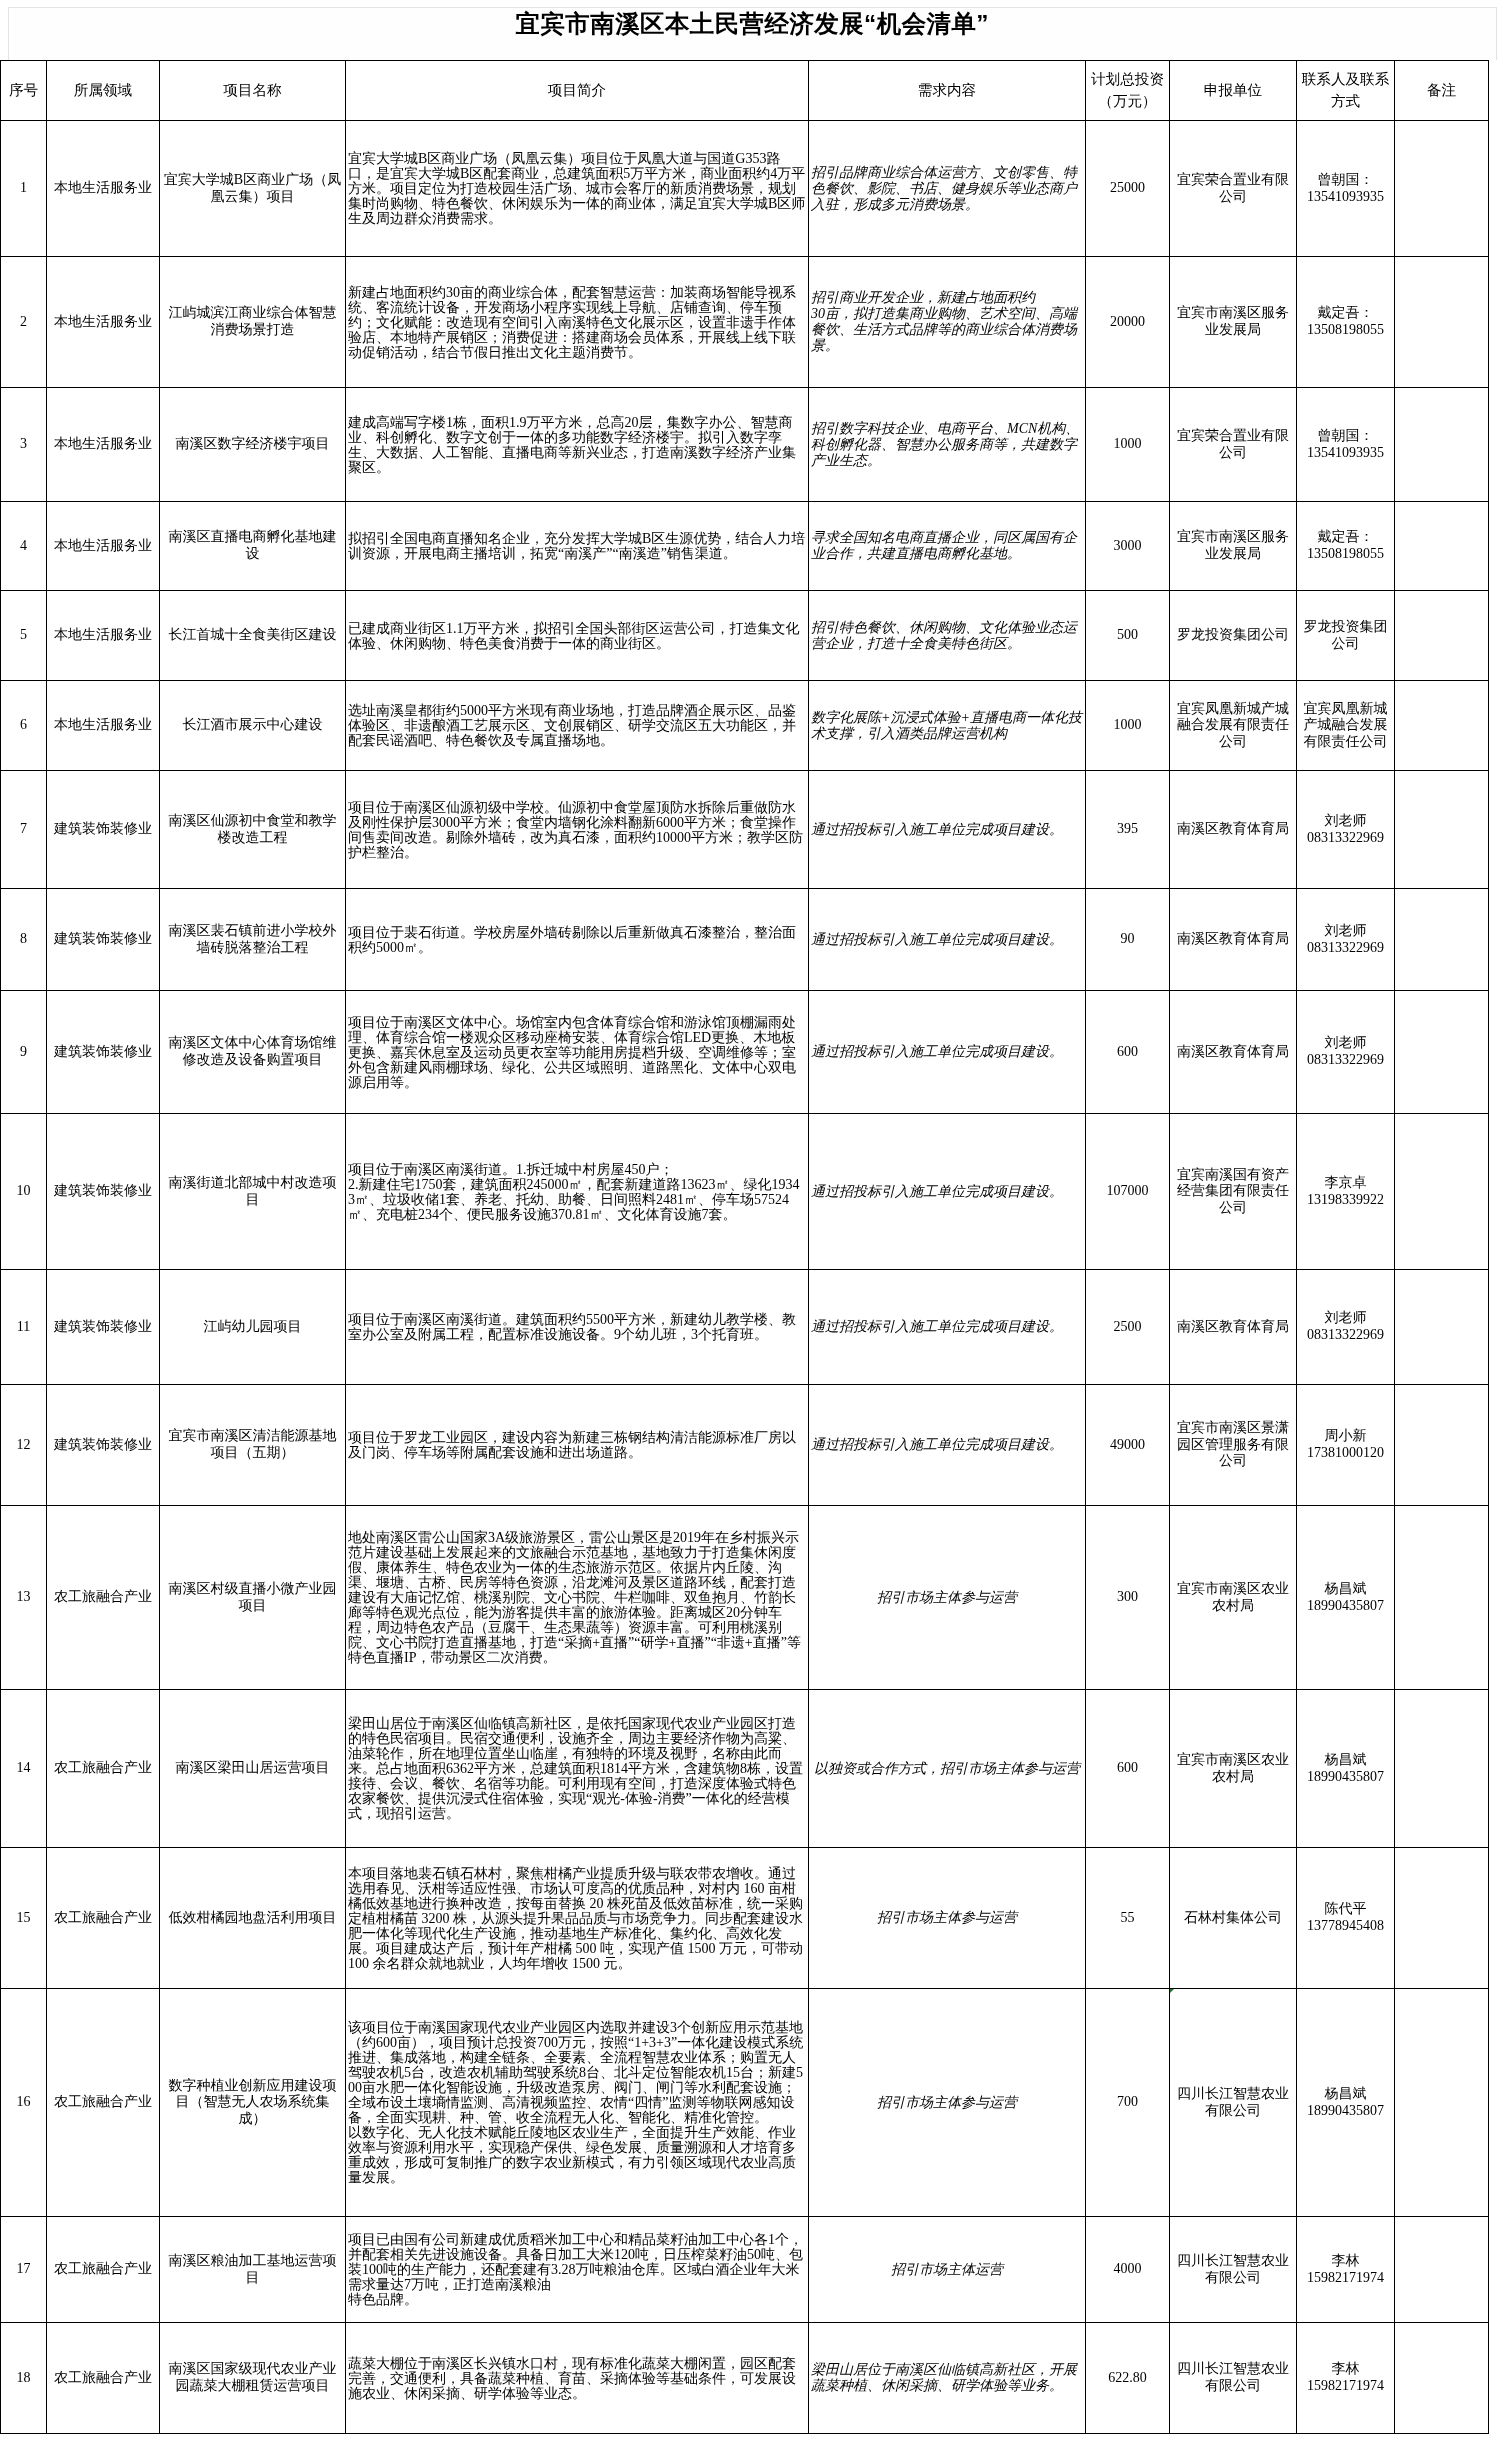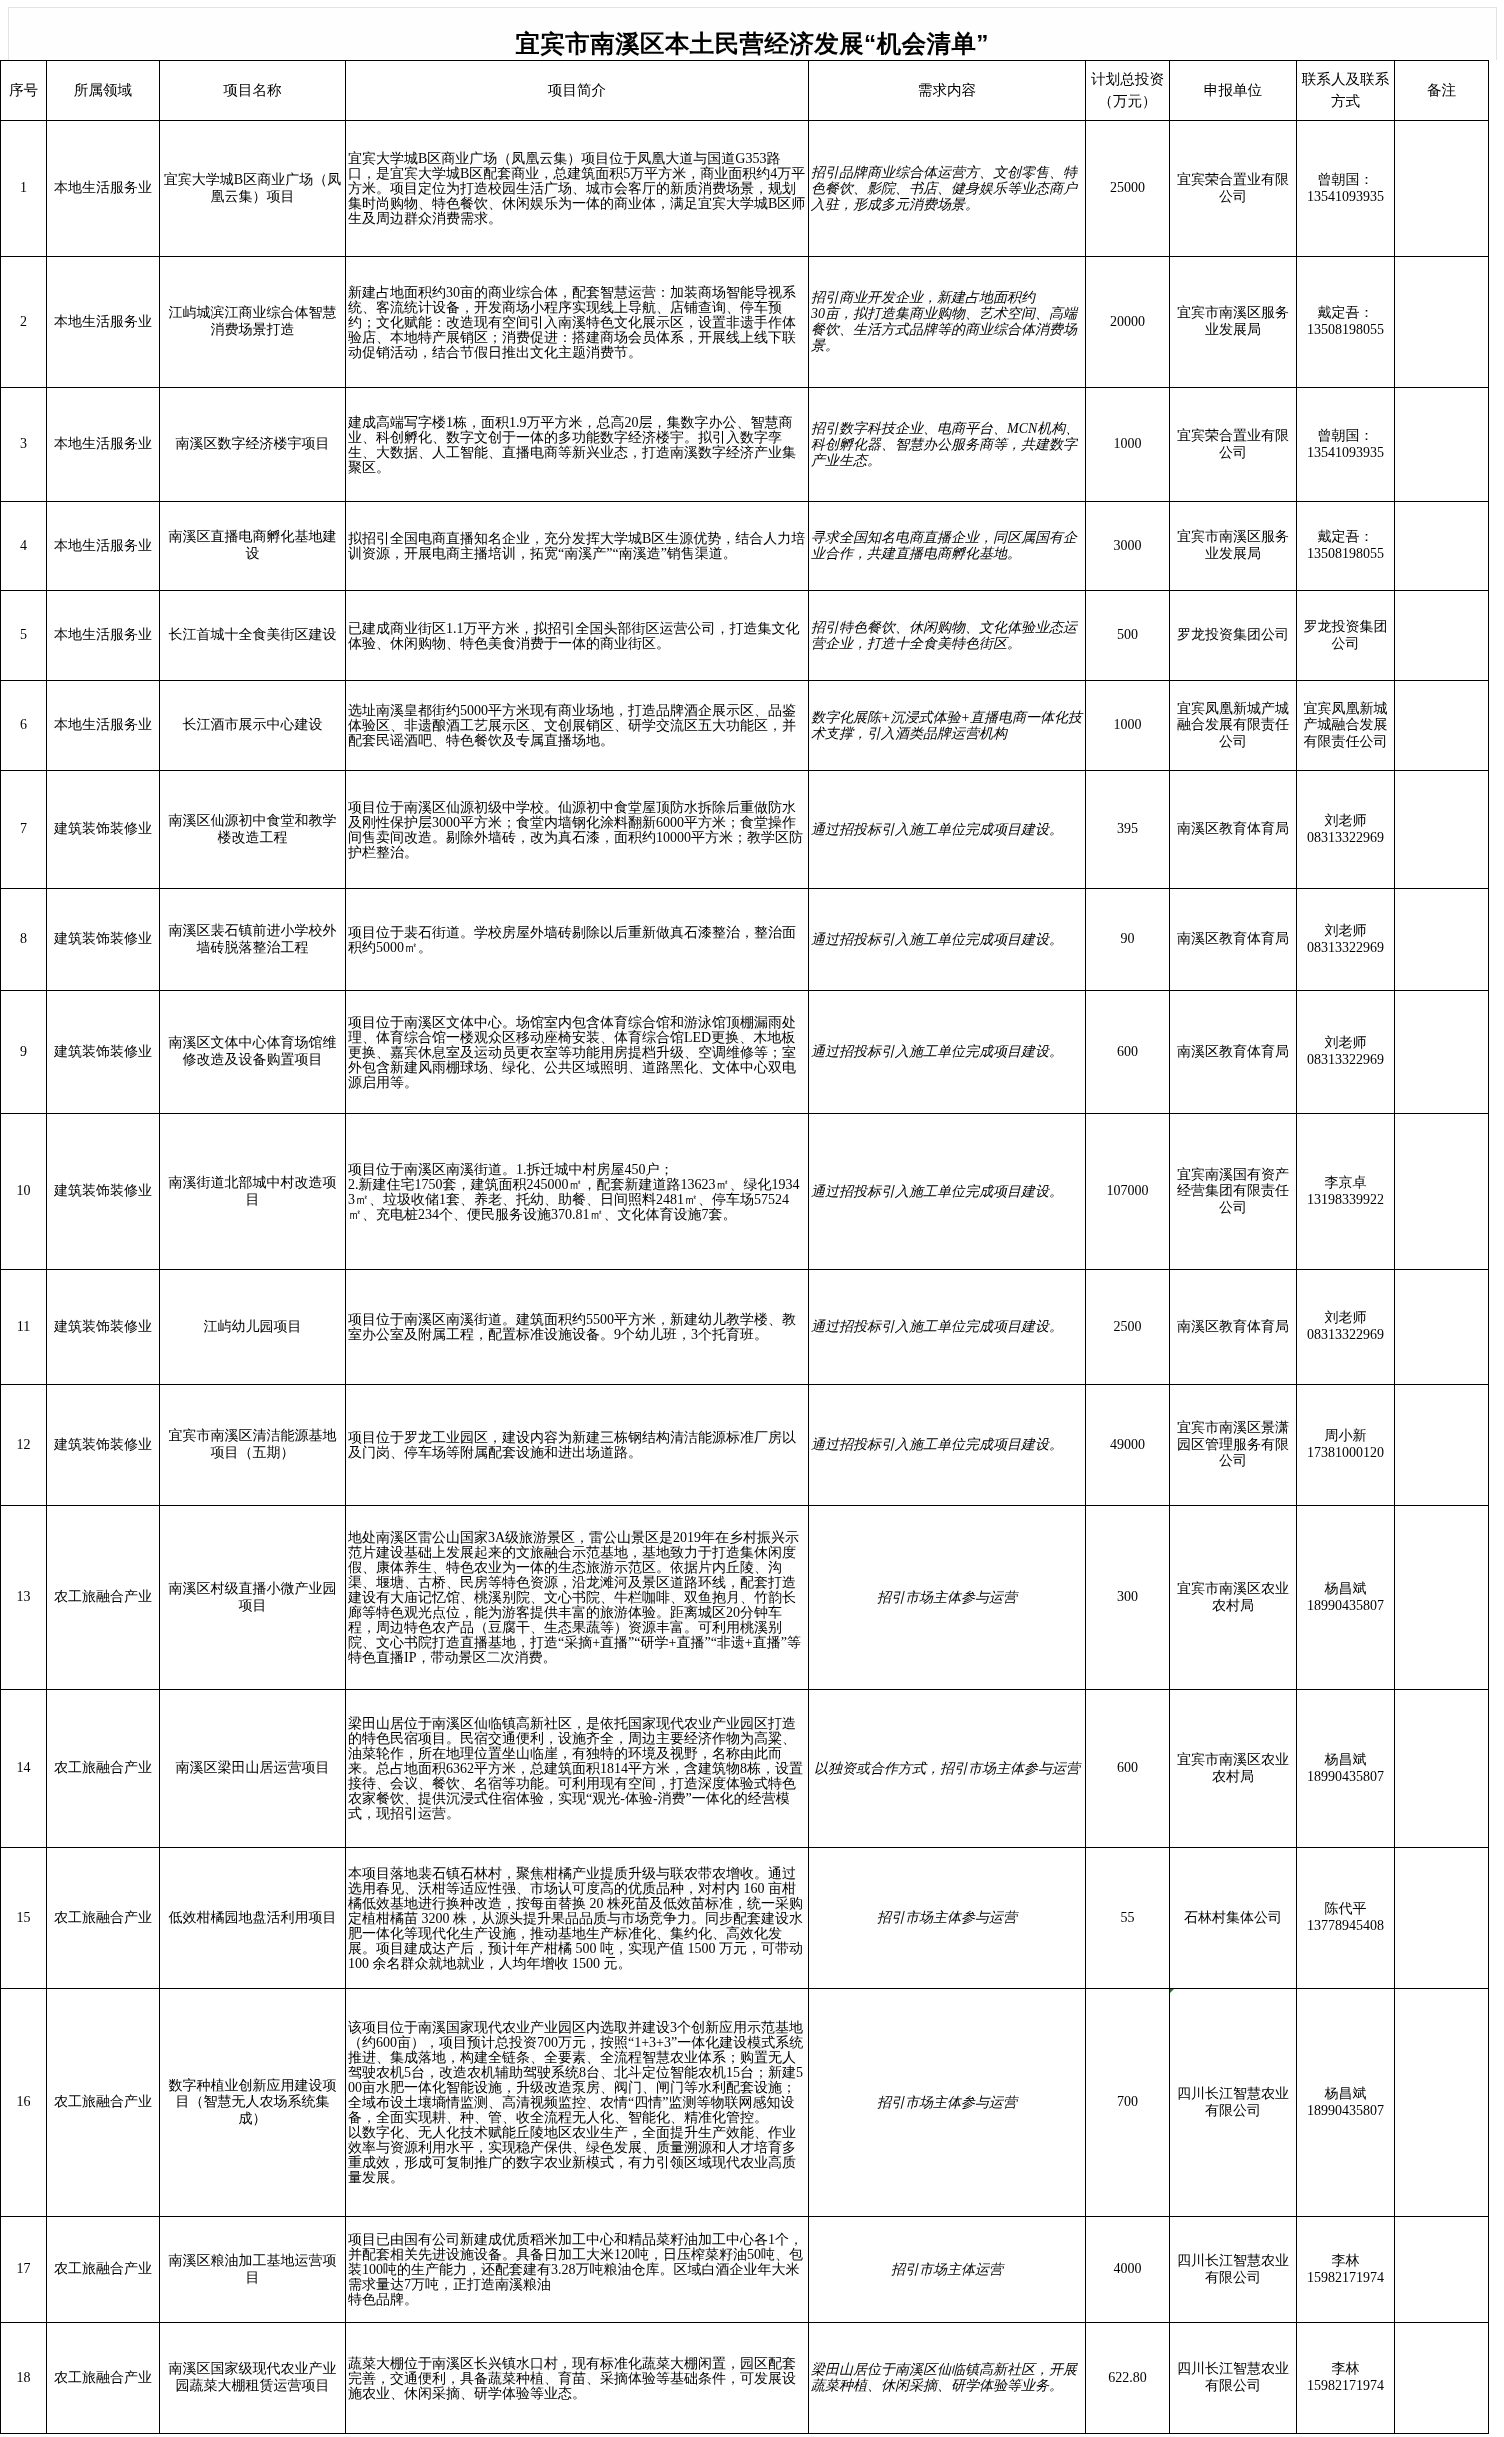--- a/index.html
+++ b/index.html
@@ -3,21 +3,21 @@
 <meta charset="utf-8">
 <style>
   html, body { margin:0; padding:0; }
   body {
     width:1504px; height:2438px; background:#ffffff; position:relative; overflow:hidden;
     font-family:"Liberation Serif", "DejaVu Serif", serif; color:#000;
   }
   .title-box {
     position:absolute; left:7.8px; top:7.3px; width:1489px; height:53px;
     box-sizing:border-box; border:1px solid #e3e3e3; border-bottom:none;
-    background:#fefefe; display:flex; align-items:flex-end; justify-content:center;
+    background:#fefefe; display:flex; align-items:flex-start; justify-content:center;
   }
   .title-text {
     font-family:"Liberation Sans", "DejaVu Sans", sans-serif;
     font-size:24.4px; font-weight:bold; letter-spacing:0.5px;
   }
   table.sheet {
     position:absolute; left:0; top:60px; width:1489px;
     border-collapse:collapse; table-layout:fixed;
   }
   .sheet th, .sheet td {

